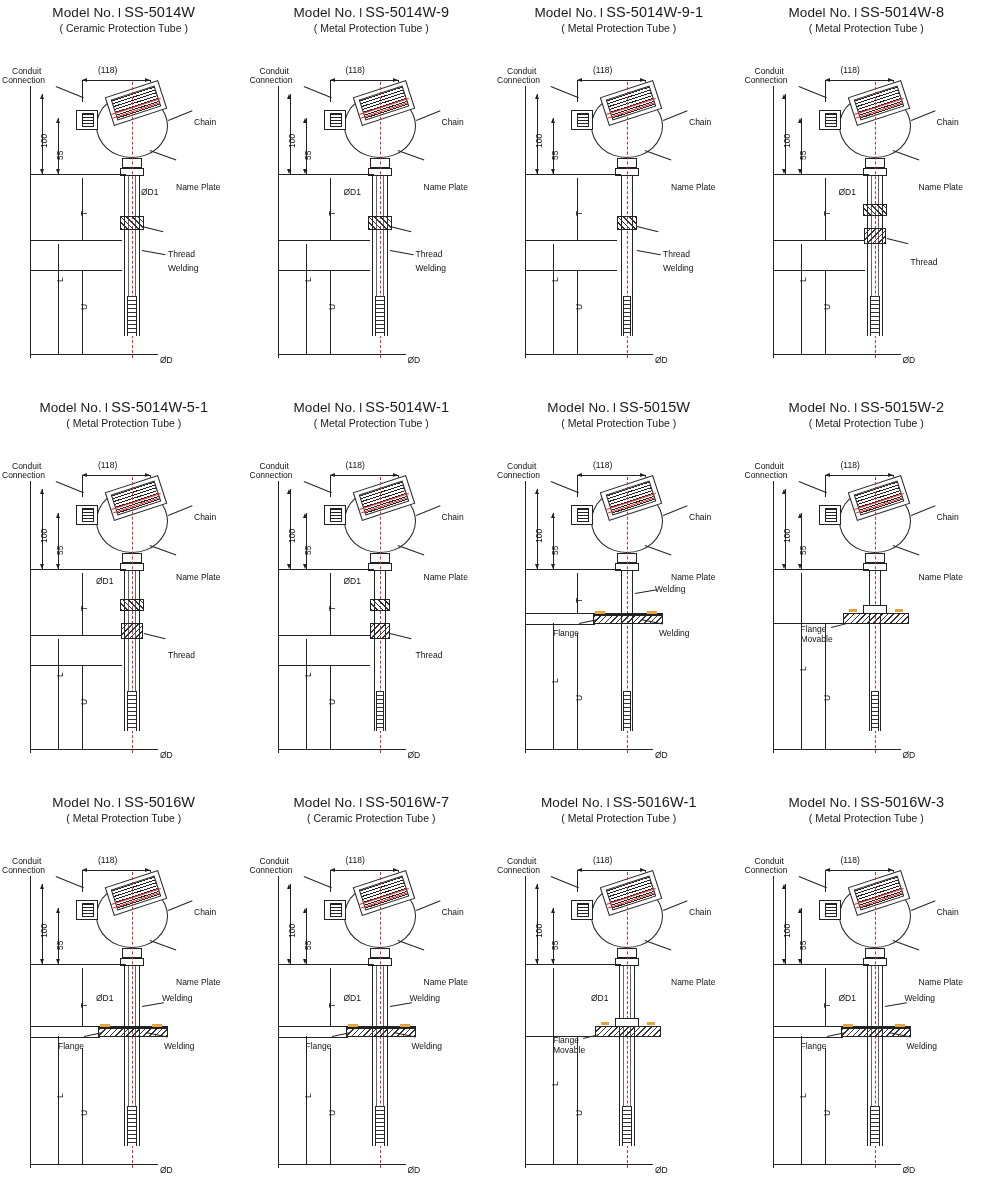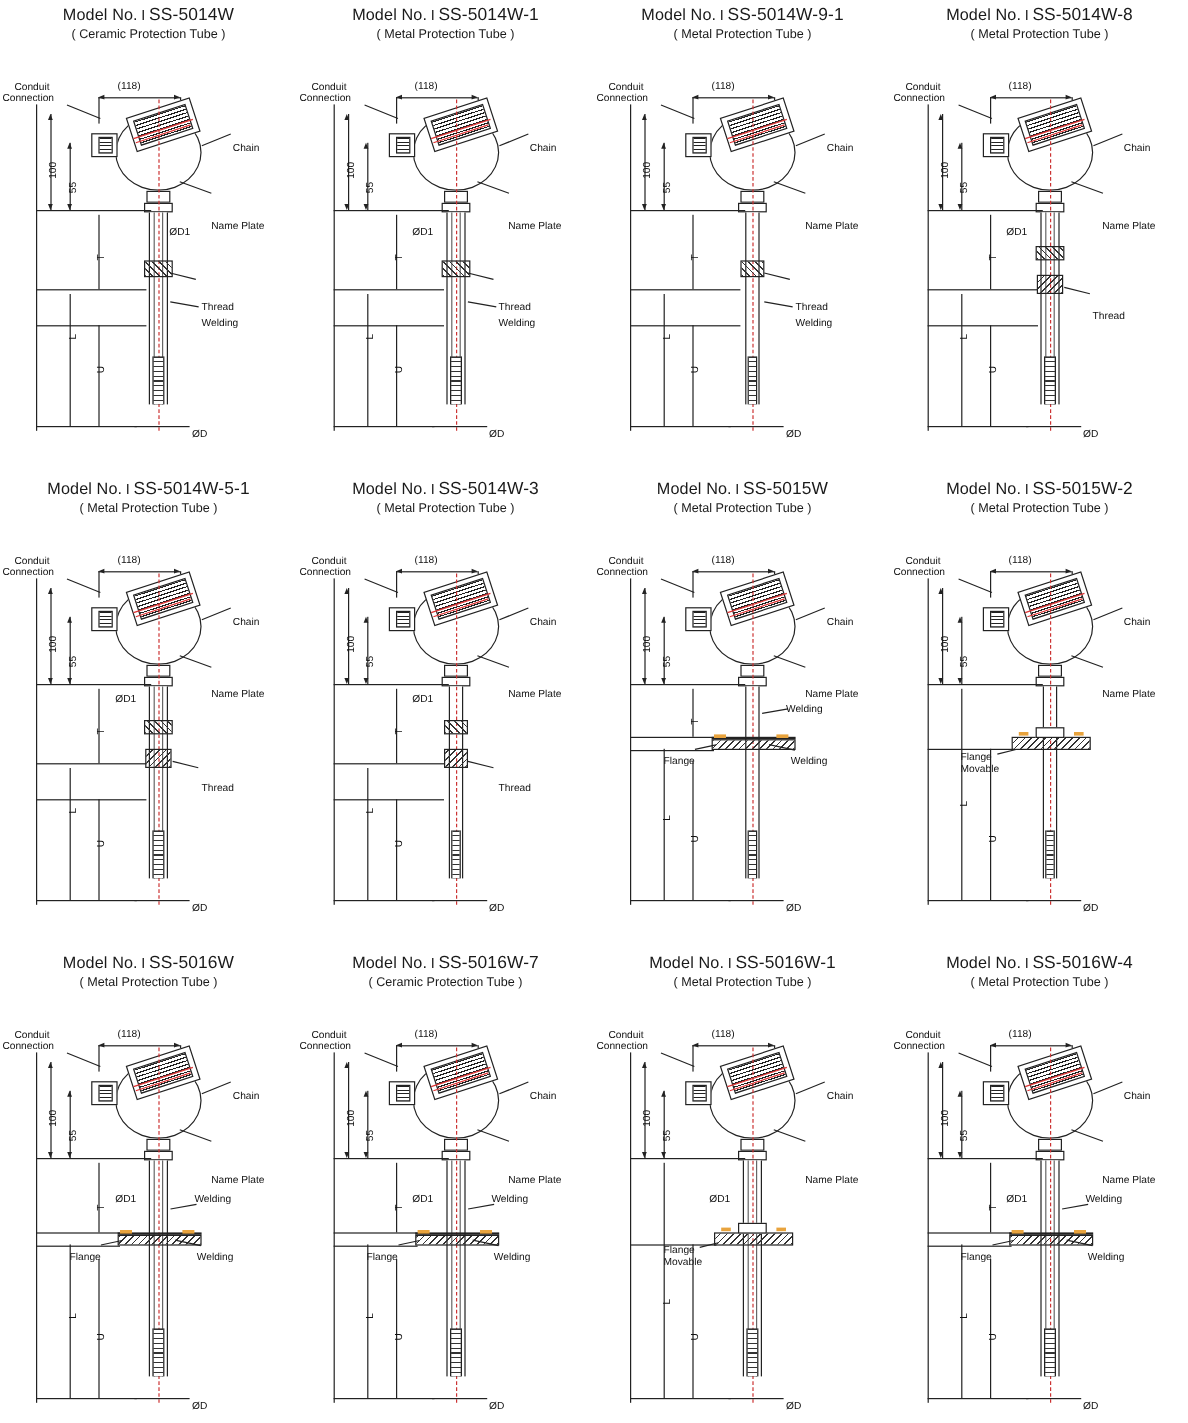--- a/index.html
+++ b/index.html
@@ -159,21 +159,21 @@
       <div class="ln h" style="left:30px;top:136px;width:96px;"></div>
       <div class="ln h" style="left:30px;top:202px;width:92px;"></div>
       <div class="ln h" style="left:30px;top:232px;width:92px;"></div>
       <div class="ln h" style="left:30px;top:316px;width:84px;"></div>
     </div>
   </div>
 
   <div class="cell">
     <div class="titles">
       <div class="model-line">
-        <span class="model-label">Model No.</span><span class="model-sep">I</span><span class="model-no">SS-5014W-1</span>
+        <span class="model-label">Model No.</span><span class="model-sep">I</span><span class="model-no">SS-5014W-9</span>
       </div>
       <div class="subtitle">( Metal Protection Tube )</div>
     </div>
     <div class="draw">
       <div class="ln v" style="left:30px;top:48px;height:272px;"></div>
       <div class="ln h" style="left:82px;top:42px;width:68px;"></div>
       <div class="arrowL" style="left:82px;top:39.5px;"></div>
       <div class="arrowR" style="left:145px;top:39.5px;"></div>
       <div class="lbl" style="left:98px;top:28px;">(118)</div>
       <div class="ln v" style="left:82px;top:42px;height:22px;"></div>
@@ -411,21 +411,21 @@
       <div class="ln h" style="left:30px;top:136px;width:96px;"></div>
       <div class="ln h" style="left:30px;top:202px;width:92px;"></div>
       <div class="ln h" style="left:30px;top:232px;width:92px;"></div>
       <div class="ln h" style="left:30px;top:316px;width:84px;"></div>
     </div>
   </div>
 
   <div class="cell">
     <div class="titles">
       <div class="model-line">
-        <span class="model-label">Model No.</span><span class="model-sep">I</span><span class="model-no">SS-5014W-3</span>
+        <span class="model-label">Model No.</span><span class="model-sep">I</span><span class="model-no">SS-5014W-1</span>
       </div>
       <div class="subtitle">( Metal Protection Tube )</div>
     </div>
     <div class="draw">
       <div class="ln v" style="left:30px;top:48px;height:272px;"></div>
       <div class="ln h" style="left:82px;top:42px;width:68px;"></div>
       <div class="arrowL" style="left:82px;top:39.5px;"></div>
       <div class="arrowR" style="left:145px;top:39.5px;"></div>
       <div class="lbl" style="left:98px;top:28px;">(118)</div>
       <div class="ln v" style="left:82px;top:42px;height:22px;"></div>
@@ -804,21 +804,21 @@
       <div class="lbl rot" style="left:80px;top:288px;">U</div>
       <div class="ln h" style="left:30px;top:136px;width:96px;"></div>
       <div class="ln h" style="left:30px;top:208px;width:72px;"></div>
       <div class="ln h" style="left:30px;top:336px;width:84px;"></div>
     </div>
   </div>
 
   <div class="cell">
     <div class="titles">
       <div class="model-line">
-        <span class="model-label">Model No.</span><span class="model-sep">I</span><span class="model-no">SS-5016W-4</span>
+        <span class="model-label">Model No.</span><span class="model-sep">I</span><span class="model-no">SS-5016W-3</span>
       </div>
       <div class="subtitle">( Metal Protection Tube )</div>
     </div>
     <div class="draw">
       <div class="ln v" style="left:30px;top:48px;height:292px;"></div>
       <div class="ln h" style="left:82px;top:42px;width:68px;"></div>
       <div class="arrowL" style="left:82px;top:39.5px;"></div>
       <div class="arrowR" style="left:145px;top:39.5px;"></div>
       <div class="lbl" style="left:98px;top:28px;">(118)</div>
       <div class="ln v" style="left:82px;top:42px;height:22px;"></div>

